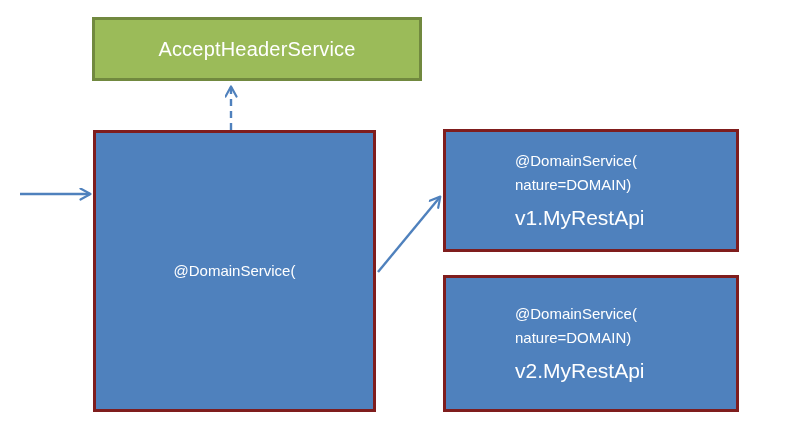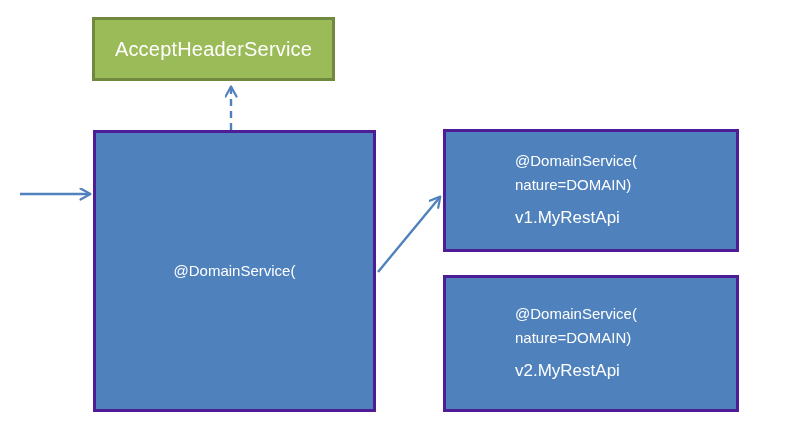--- a/index.html
+++ b/index.html
@@ -31,43 +31,43 @@
     flex-direction: column;
     justify-content: center;
   }
   .node.green {
     background: #9BBB59;
     border: 3px solid #71893F;
     align-items: center;
   }
   .node.blue {
     background: #4F81BD;
-    border: 3px solid #4c1d95;
+    border: 3px solid #7f1d1d;
   }
   .node.centered { align-items: center; text-align: center; }
   .node.leftpad   { align-items: flex-start; text-align: left; padding-left: 69px; }
 
   .service-title {
     font-size: 20px;
     line-height: 24px;
     letter-spacing: 0.2px;
   }
   .anno {
     font-size: 15px;
     line-height: 24px;
     white-space: nowrap;
   }
   .node-name {
-    font-size: 17px;
+    font-size: 21px;
     line-height: 28px;
     margin-top: 7px;
     white-space: nowrap;
   }
 
-  #accept-header-box { left: 92px;  top: 17px;  width: 243px; height: 64px;  }
+  #accept-header-box { left: 92px;  top: 17px;  width: 330px; height: 64px;  }
   #my-rest-api-box   { left: 93px;  top: 130px; width: 283px; height: 282px; }
   #v1-box            { left: 443px; top: 129px; width: 296px; height: 123px; }
   #v2-box            { left: 443px; top: 275px; width: 296px; height: 137px; }
 </style>
 </head>
 <body>
 
 <div class="canvas">
 
   <svg class="arrow-layer" viewBox="0 0 789 441" xmlns="http://www.w3.org/2000/svg">

